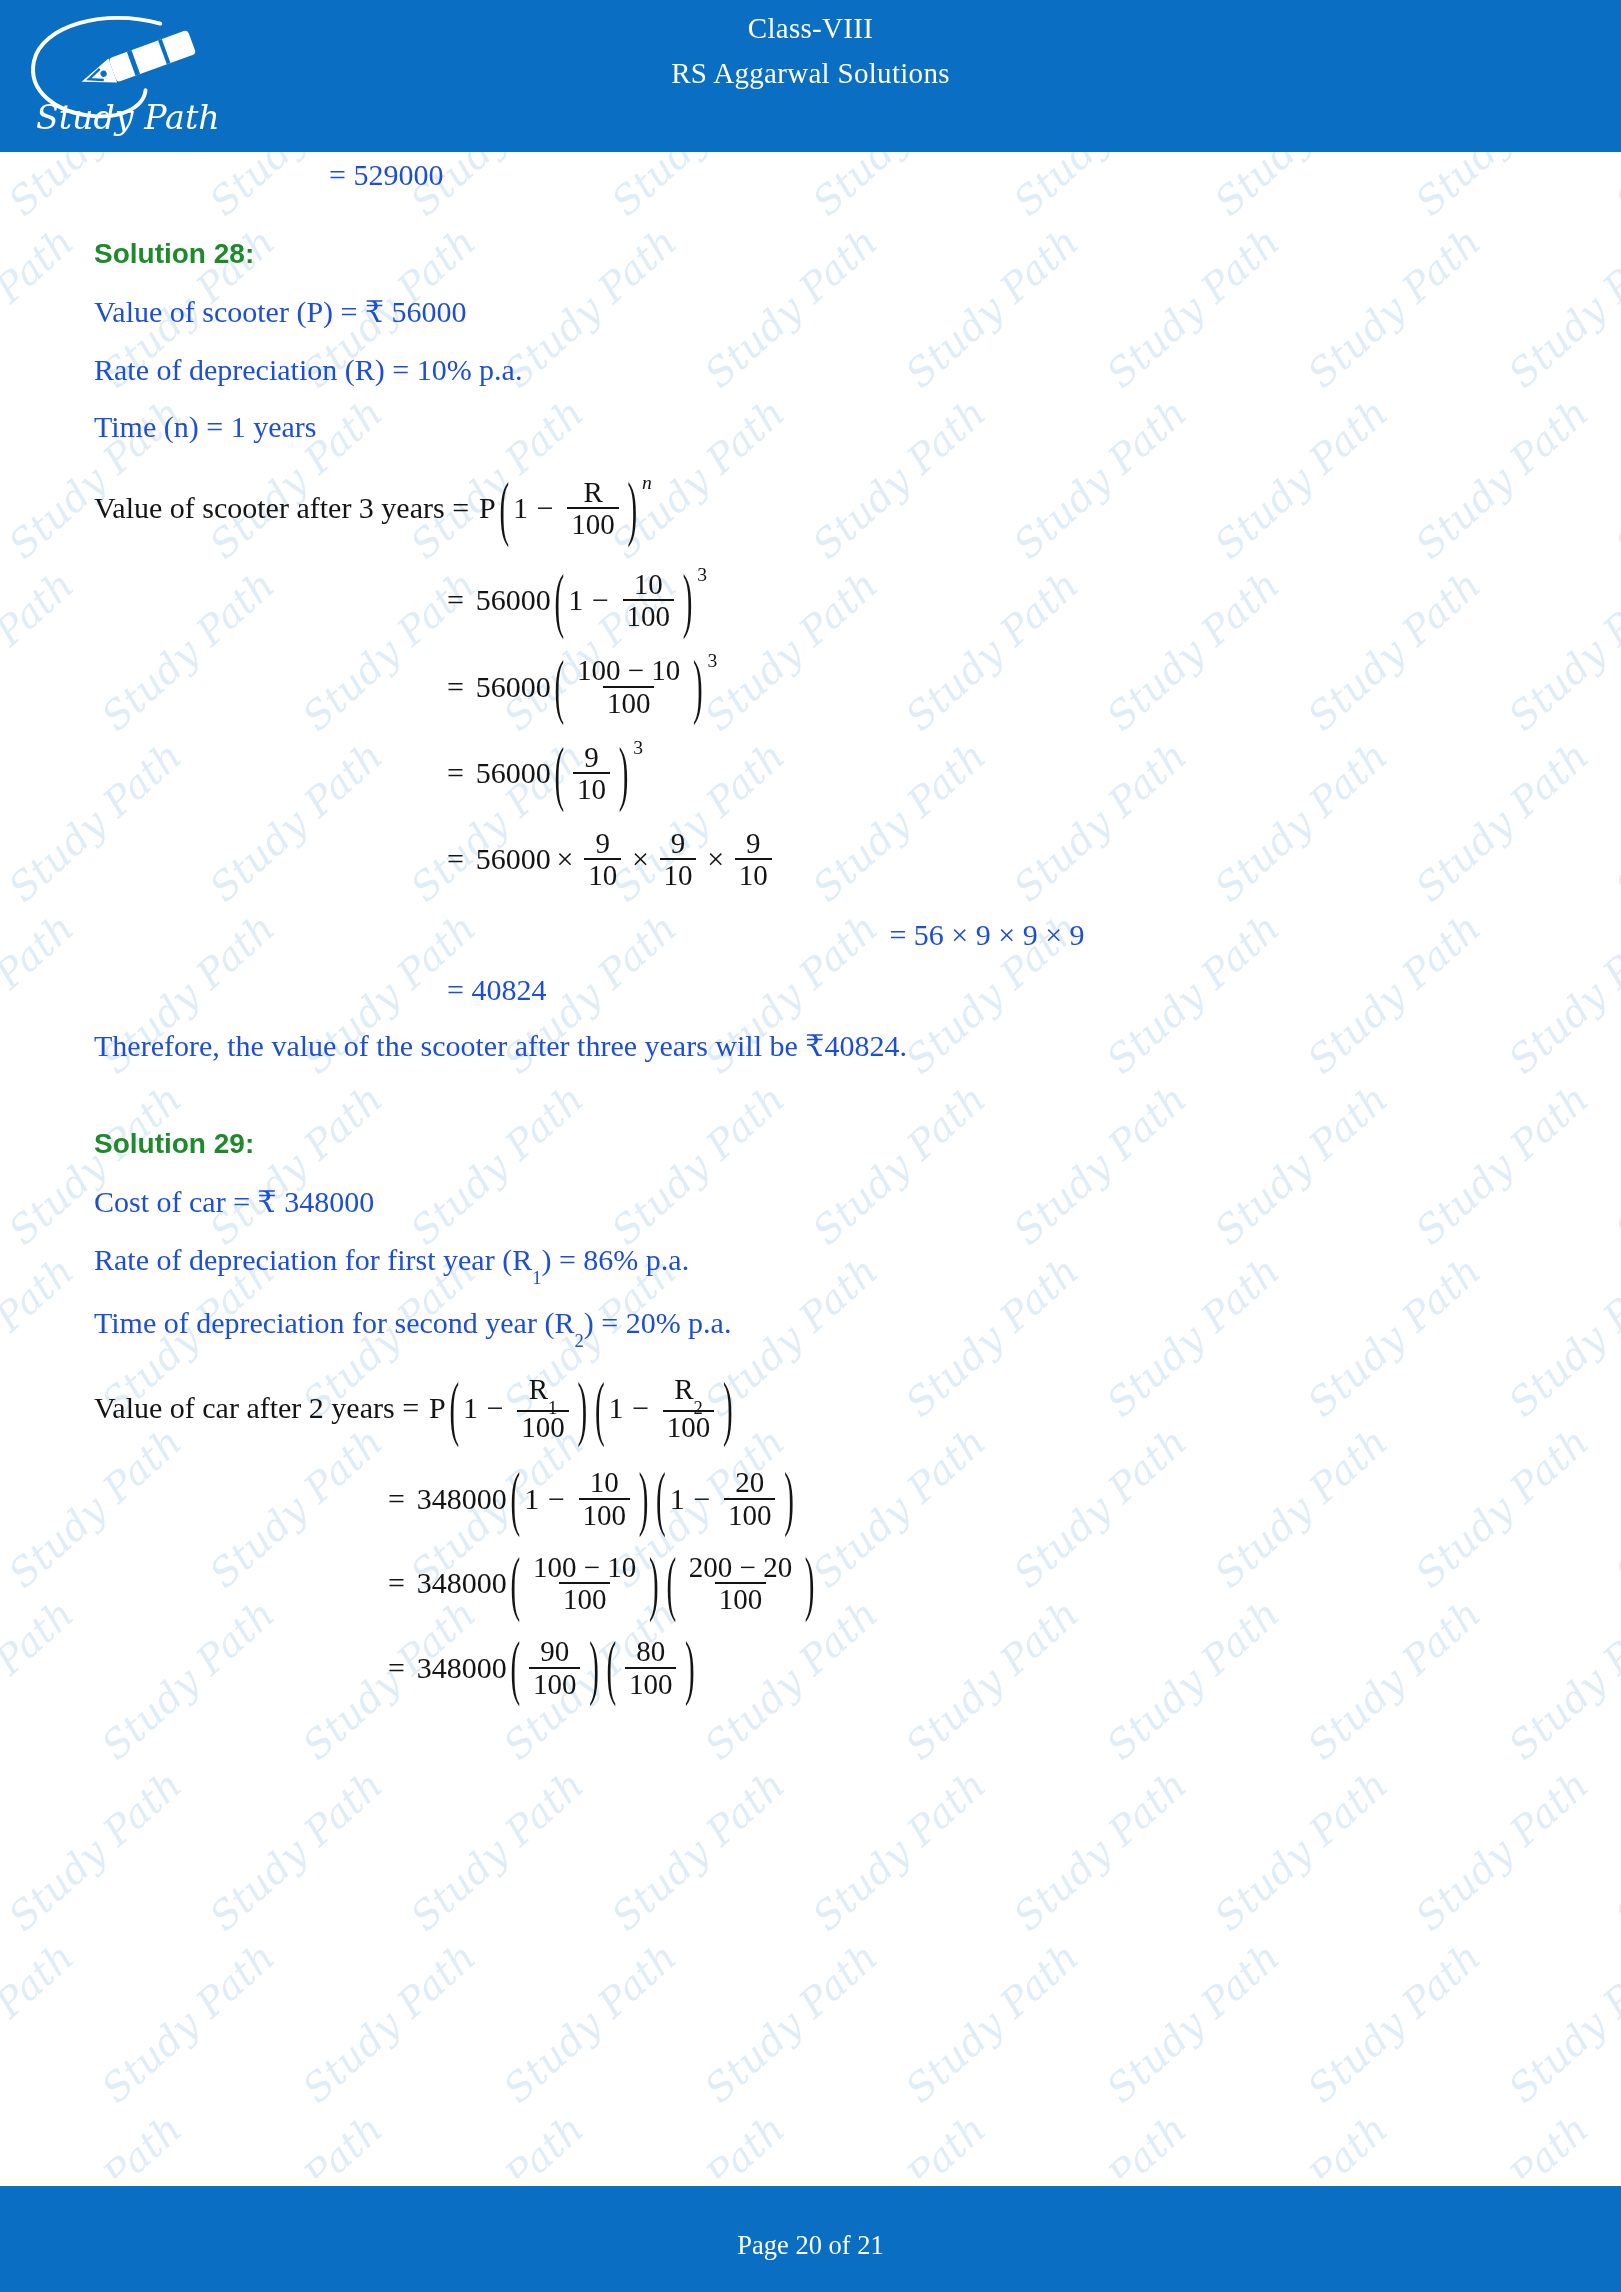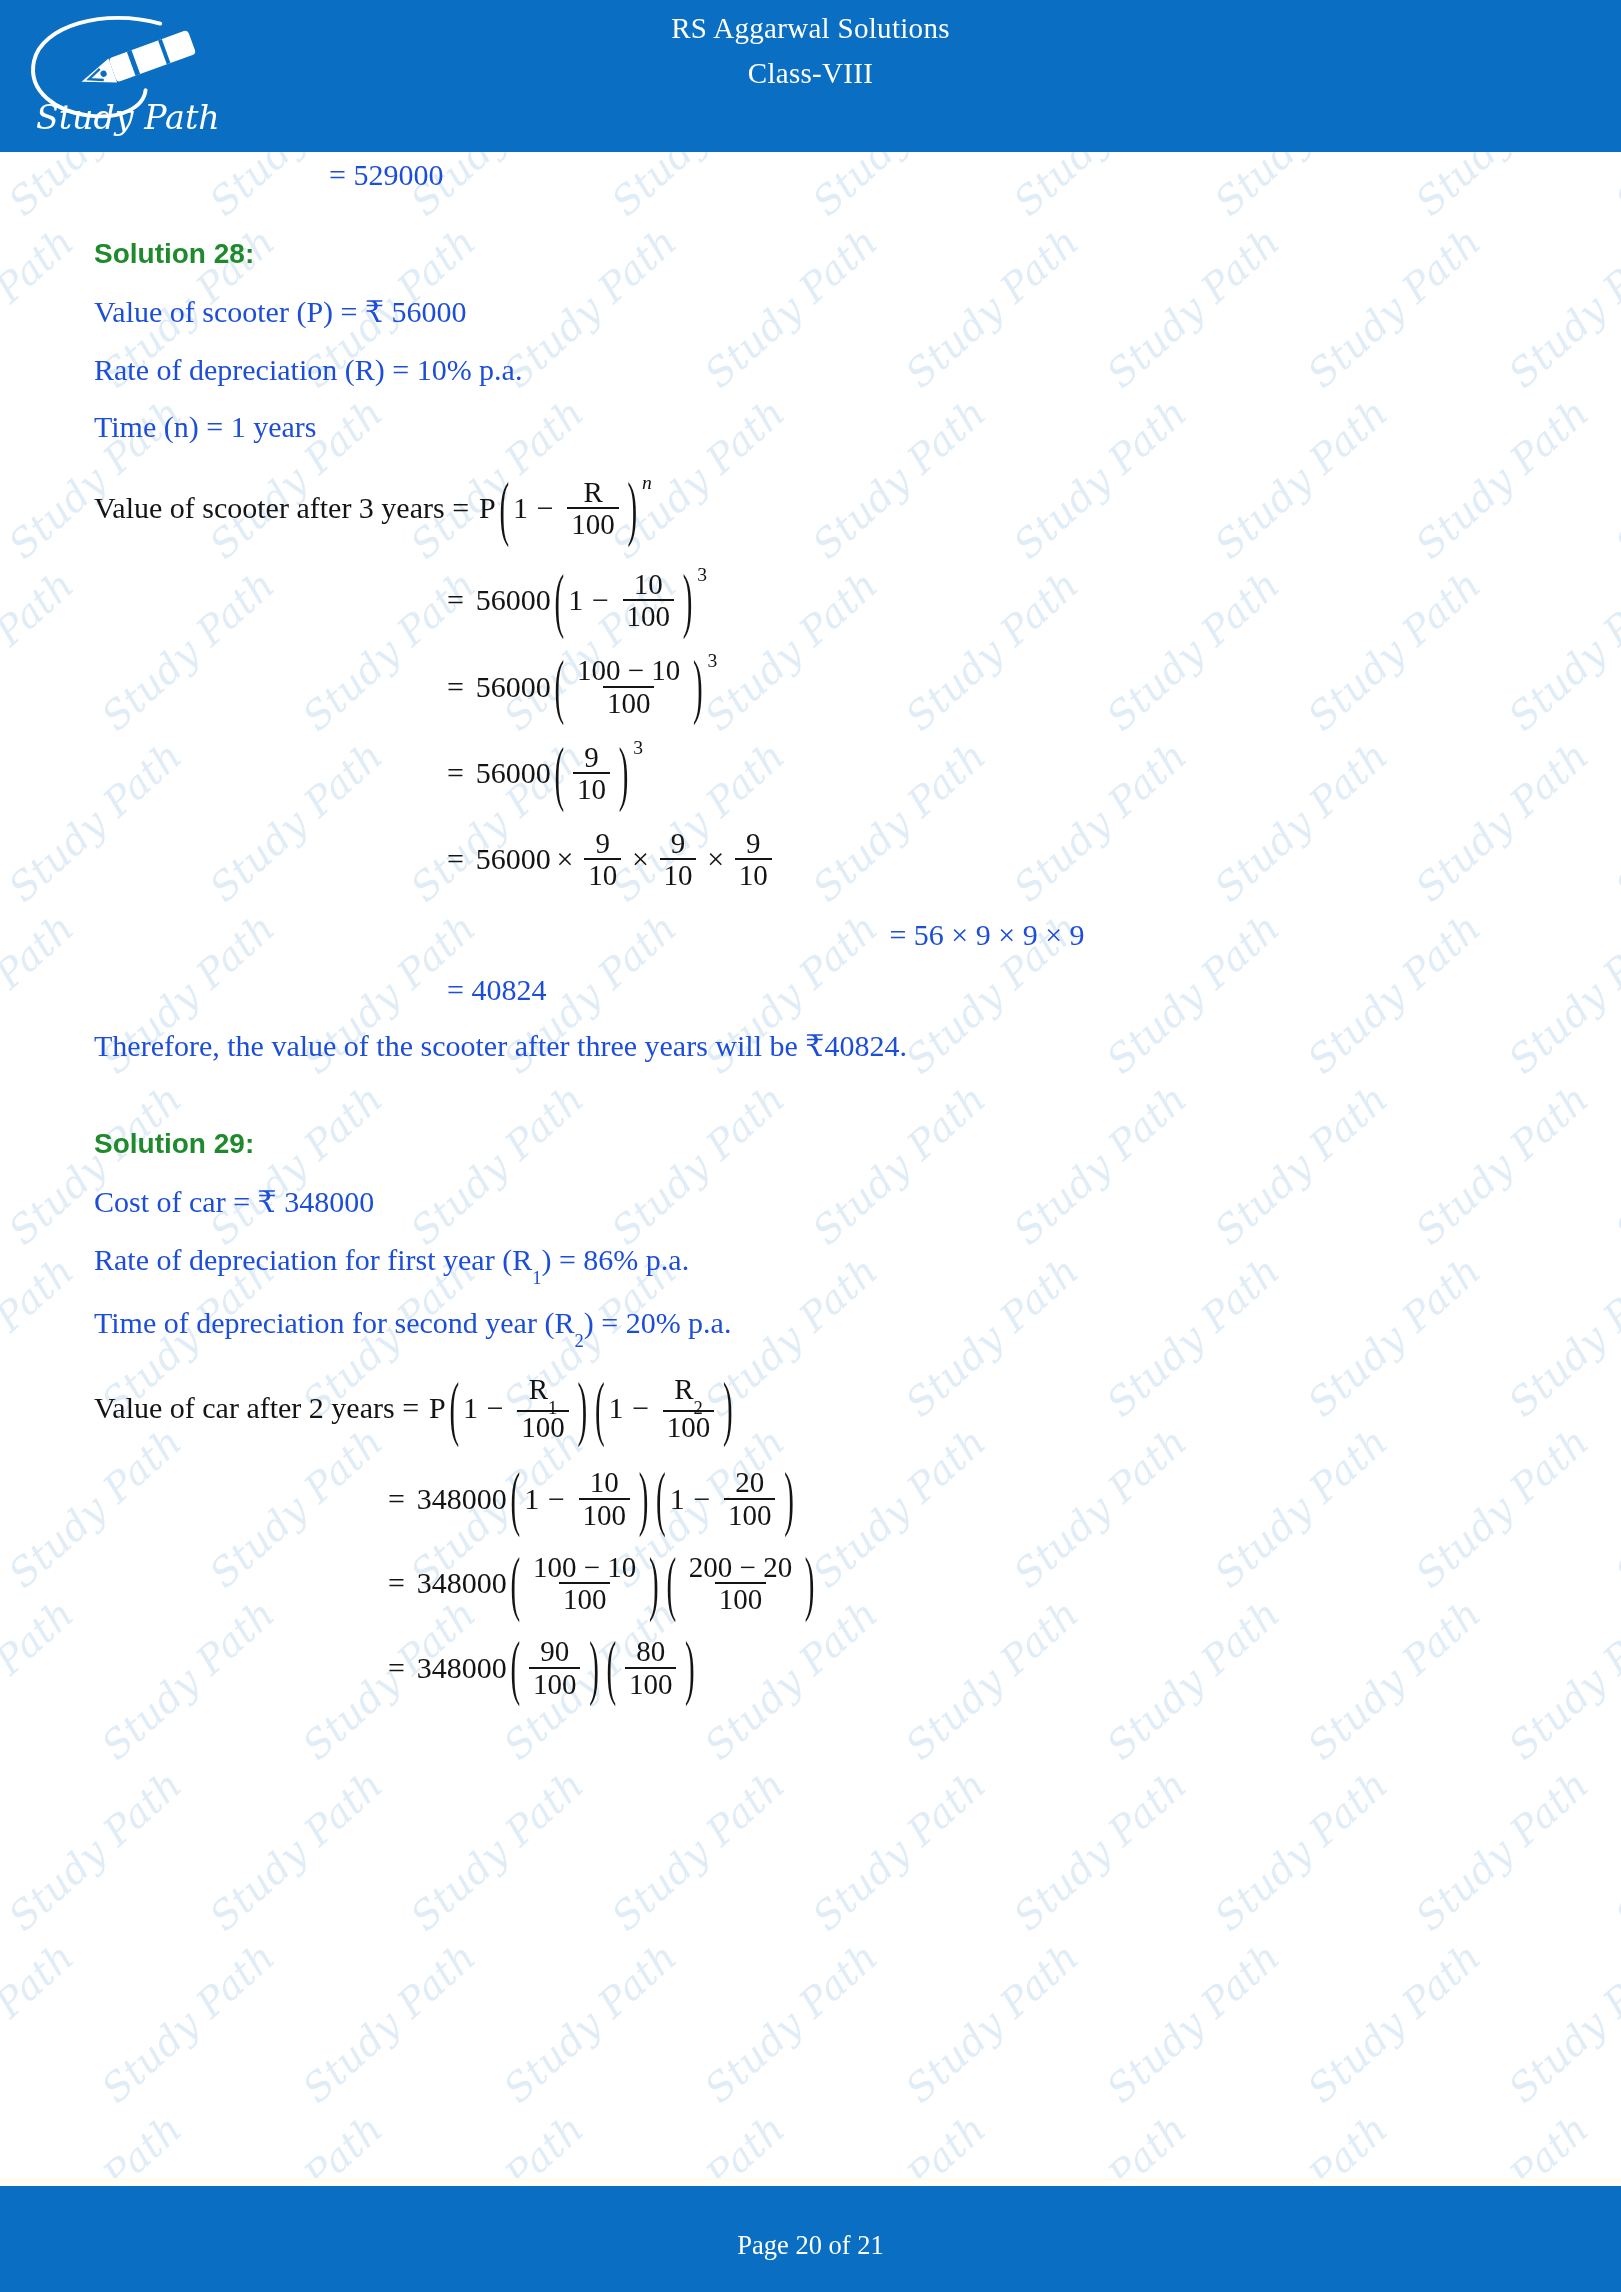--- a/index.html
+++ b/index.html
@@ -182,22 +182,22 @@
 
         <path d="M96 48 L62 61 L96 74 Z" fill="#ffffff"></path>
         <path d="M84 55 L70 61 L84 67" fill="none" stroke="#0a6fc2" stroke-width="2.4"></path>
         <circle cx="86" cy="61" r="3.2" fill="#0a6fc2"></circle>
       </g>
 
       <text x="18" y="126" font-family="DejaVu Serif, serif" font-style="italic" font-size="34" fill="#ffffff">Study Path</text>
     </svg>
   </div>
   <div class="header-titles">
+    <div class="ht">Class-VIII</div>
     <div class="ht">RS Aggarwal Solutions</div>
-    <div class="ht">Class-VIII</div>
   </div>
 </div>
 
 <div class="watermarks" id="wmLayer">
     <div class="wm" style="left: 0px; top: 39px;">Study Path</div>
     <div class="wm" style="left: 201px; top: 39px;">Study Path</div>
     <div class="wm" style="left: 402px; top: 39px;">Study Path</div>
     <div class="wm" style="left: 603px; top: 39px;">Study Path</div>
     <div class="wm" style="left: 804px; top: 39px;">Study Path</div>
     <div class="wm" style="left: 1005px; top: 39px;">Study Path</div>

